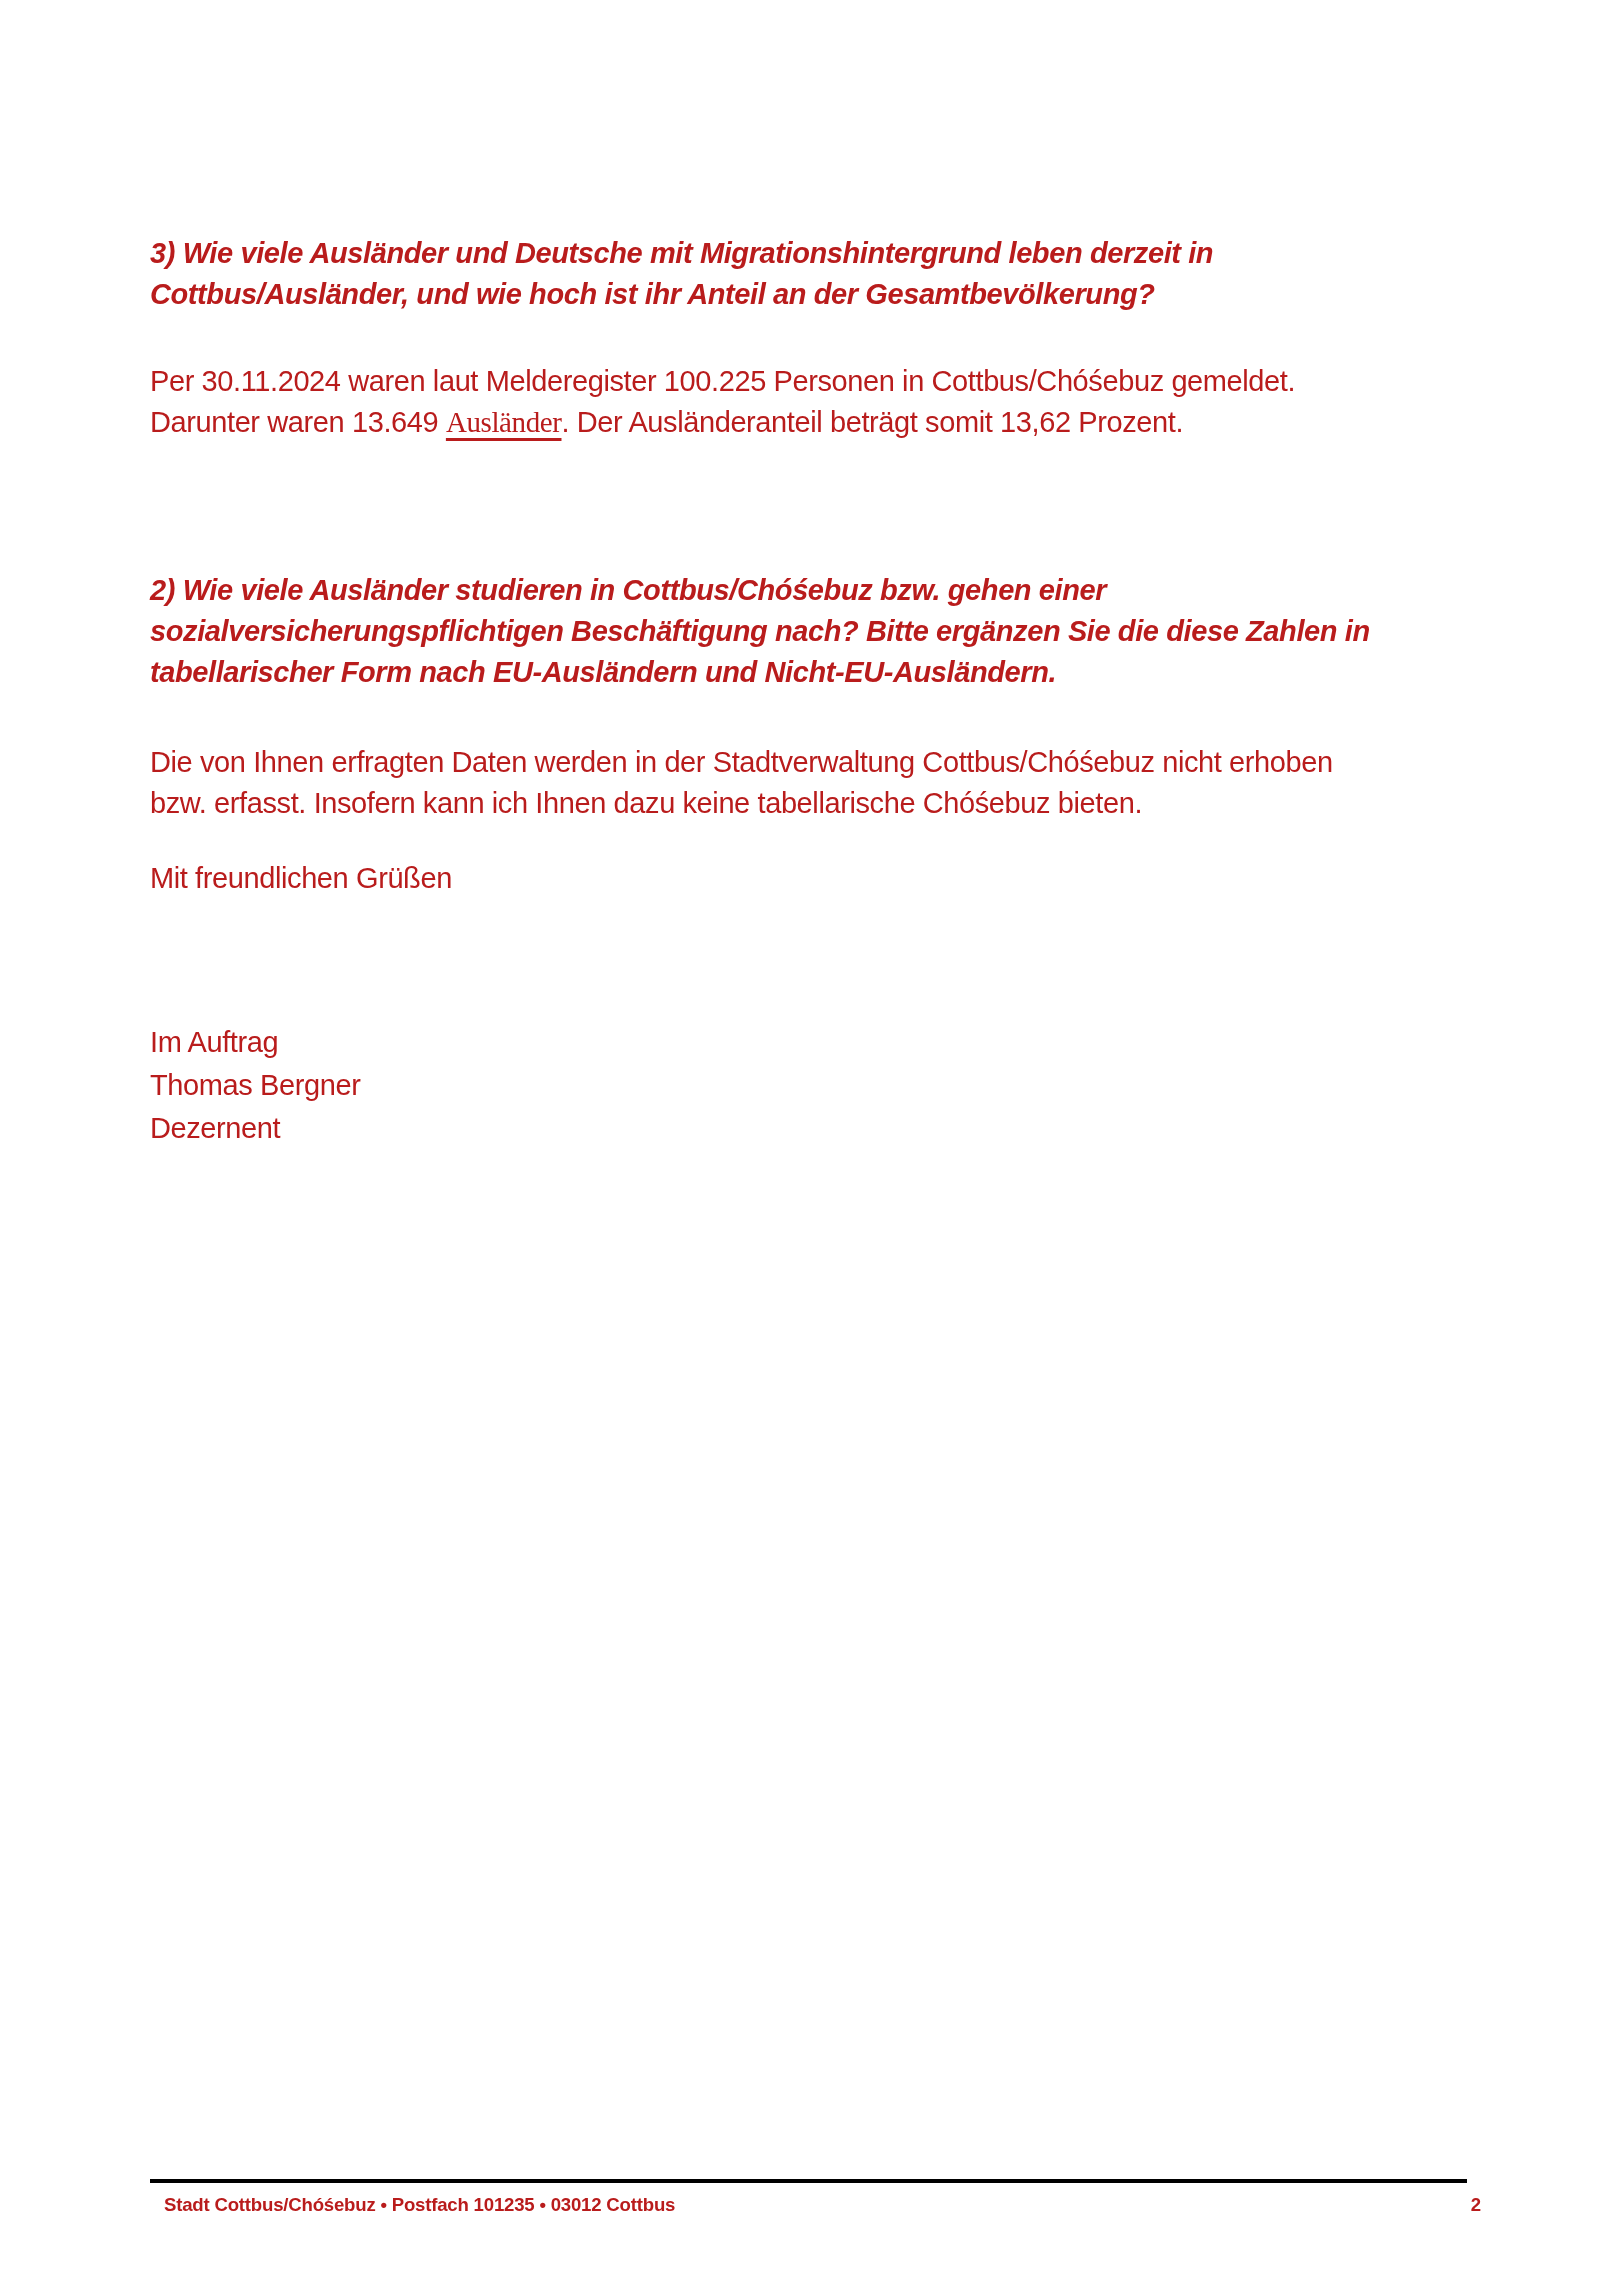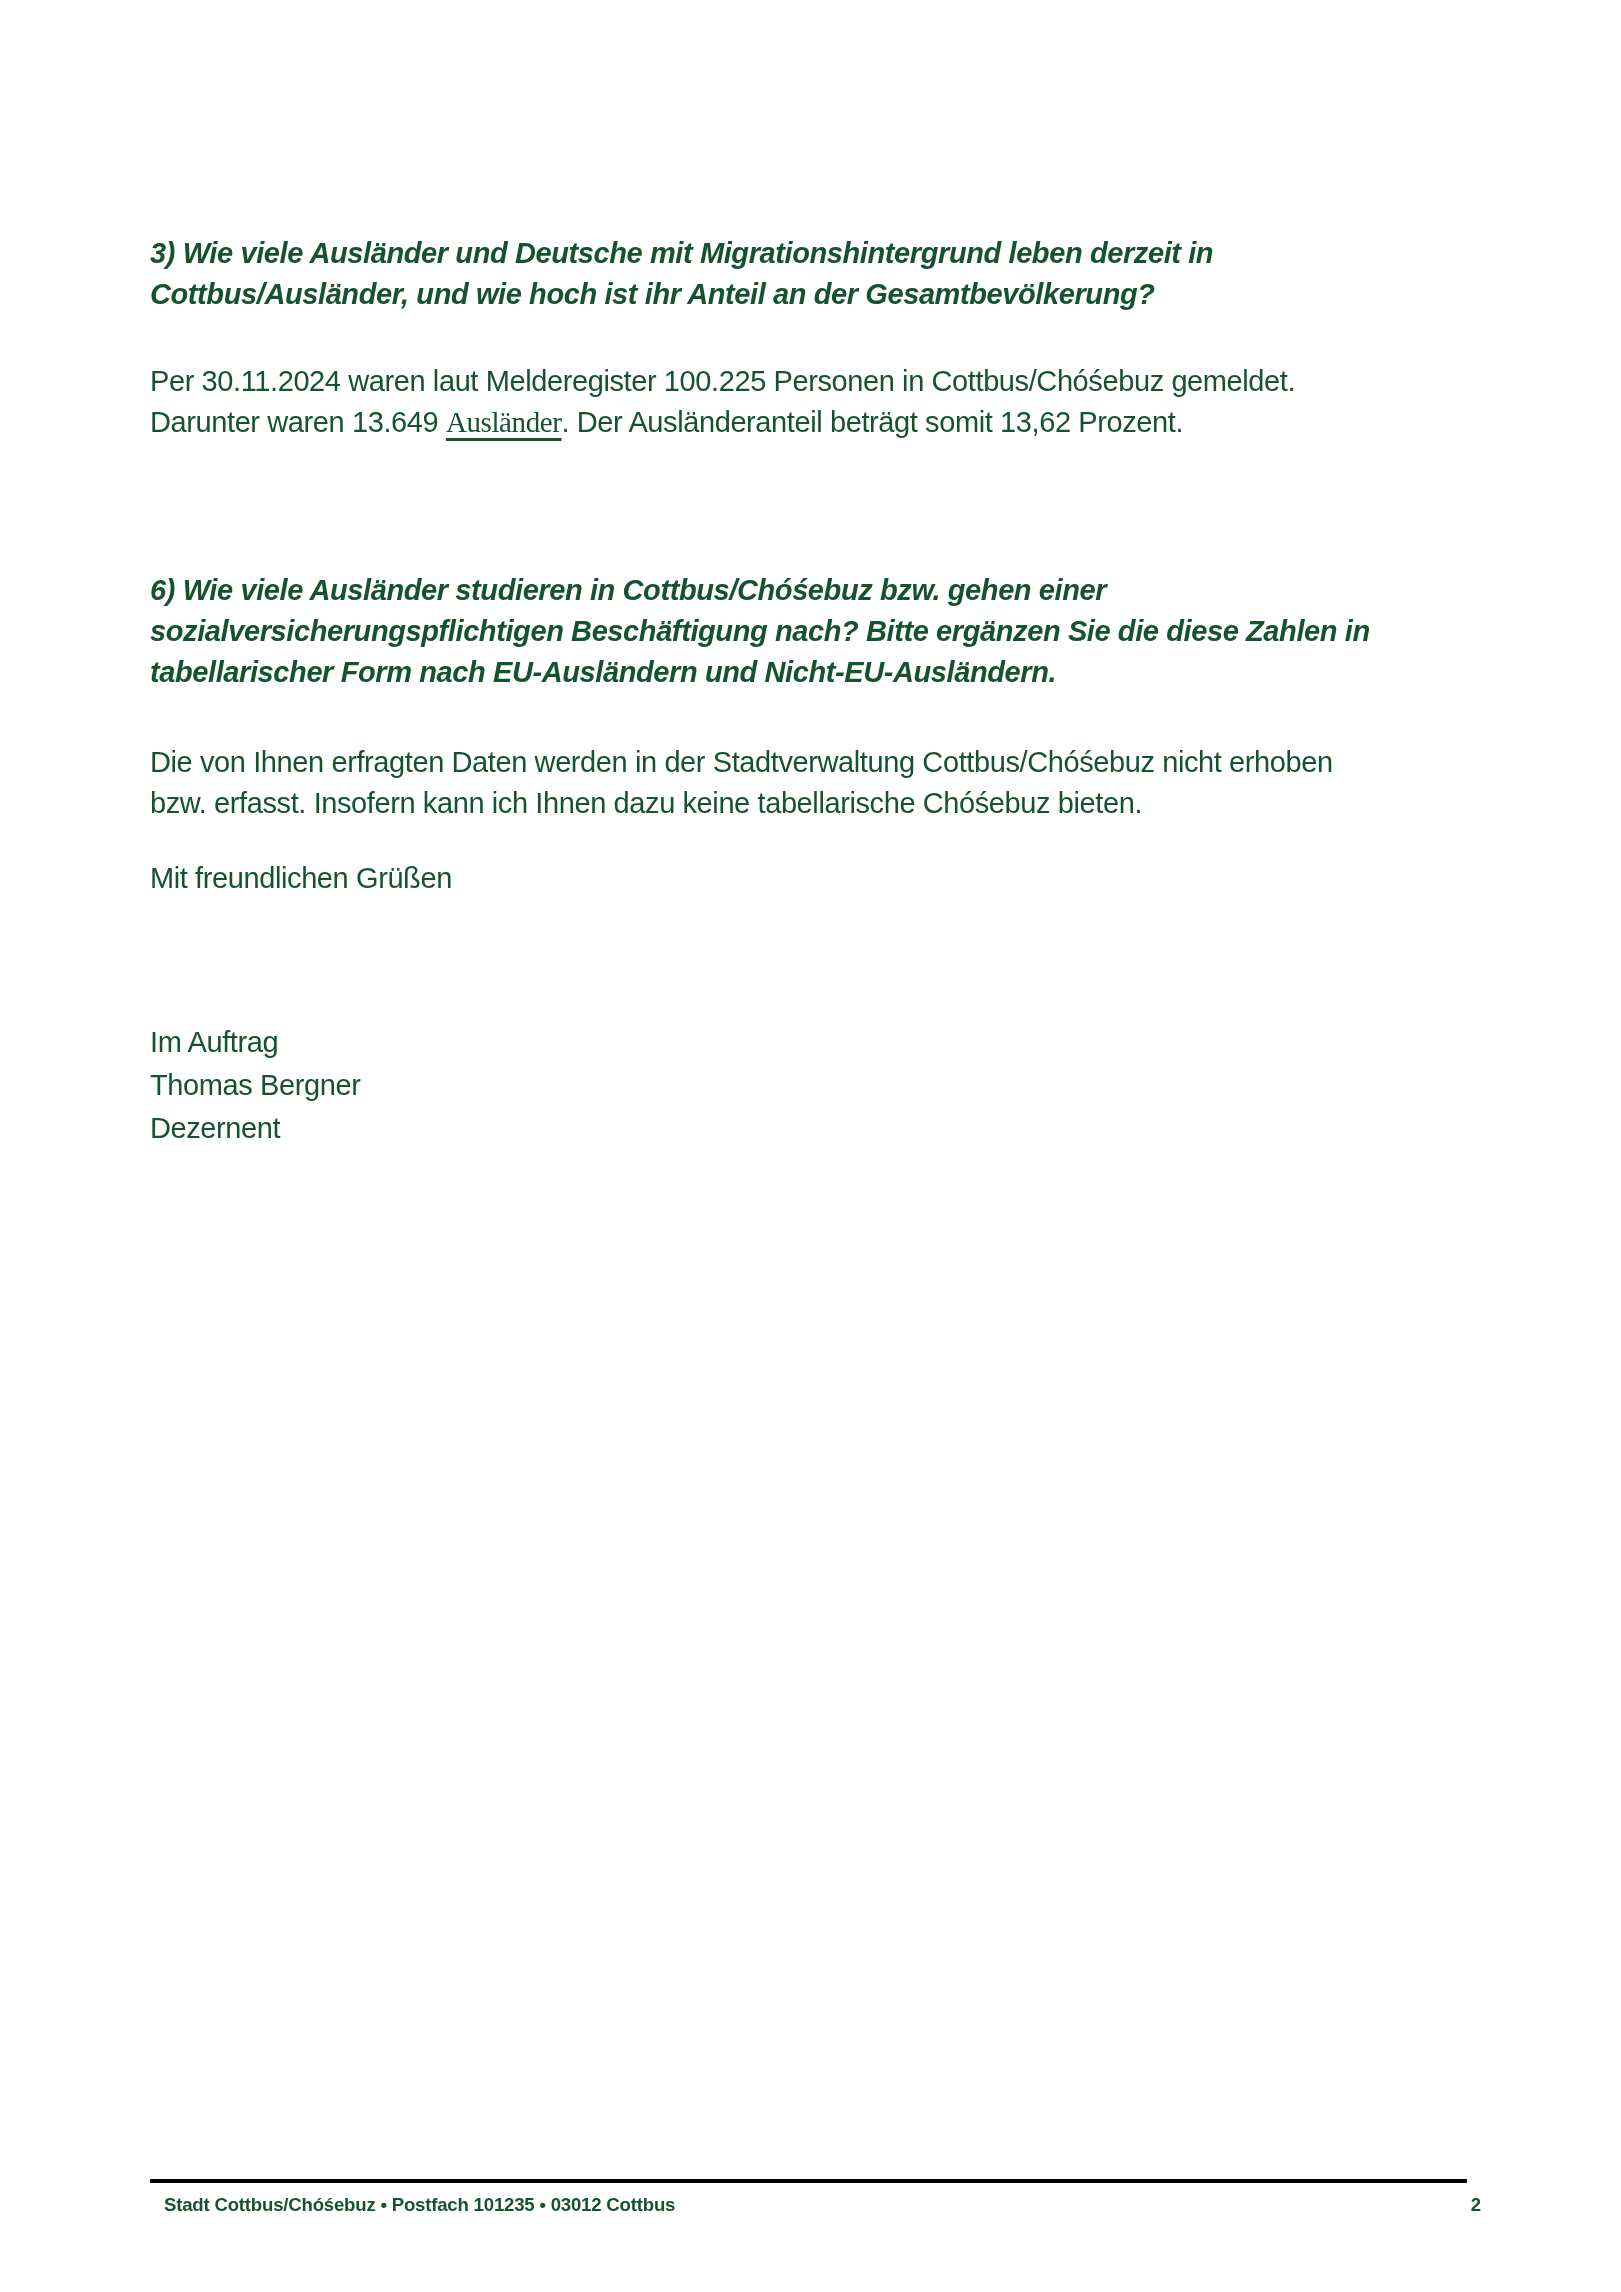--- a/index.html
+++ b/index.html
@@ -5,21 +5,21 @@
   html, body {
     margin: 0;
     padding: 0;
     background: #ffffff;
   }
   .page {
     position: relative;
     width: 1621px;
     height: 2293px;
     background: #ffffff;
-    color: #14532d;
+    color: #b91c1c;
     font-family: "Liberation Sans", sans-serif;
     overflow: hidden;
   }
   .block {
     position: absolute;
     left: 150px;
     white-space: nowrap;
   }
   .q-heading {
     font-weight: bold;
@@ -82,21 +82,21 @@
     <div>3) Wie viele Ausländer und Deutsche mit Migrationshintergrund leben derzeit in</div>
     <div>Cottbus/Ausländer, und wie hoch ist ihr Anteil an der Gesamtbevölkerung?</div>
   </div>
 
   <div class="block body-text a3-block">
     <div>Per 30.11.2024 waren laut Melderegister 100.225 Personen in Cottbus/Chóśebuz gemeldet.</div>
     <div><span>Darunter waren 13.649 </span><span class="underlined">Ausländer</span><span>. Der Ausländeranteil beträgt somit 13,62 Prozent.</span></div>
   </div>
 
   <div class="block q-heading q4-block">
-    <div>6) Wie viele Ausländer studieren in Cottbus/Chóśebuz bzw. gehen einer</div>
+    <div>2) Wie viele Ausländer studieren in Cottbus/Chóśebuz bzw. gehen einer</div>
     <div>sozialversicherungspflichtigen Beschäftigung nach? Bitte ergänzen Sie die diese Zahlen in</div>
     <div>tabellarischer Form nach EU-Ausländern und Nicht-EU-Ausländern.</div>
   </div>
 
   <div class="block body-text a4-block">
     <div>Die von Ihnen erfragten Daten werden in der Stadtverwaltung Cottbus/Chóśebuz nicht erhoben</div>
     <div>bzw. erfasst. Insofern kann ich Ihnen dazu keine tabellarische Chóśebuz bieten.</div>
   </div>
 
   <div class="block body-text greeting-block">Mit freundlichen Grüßen</div>

